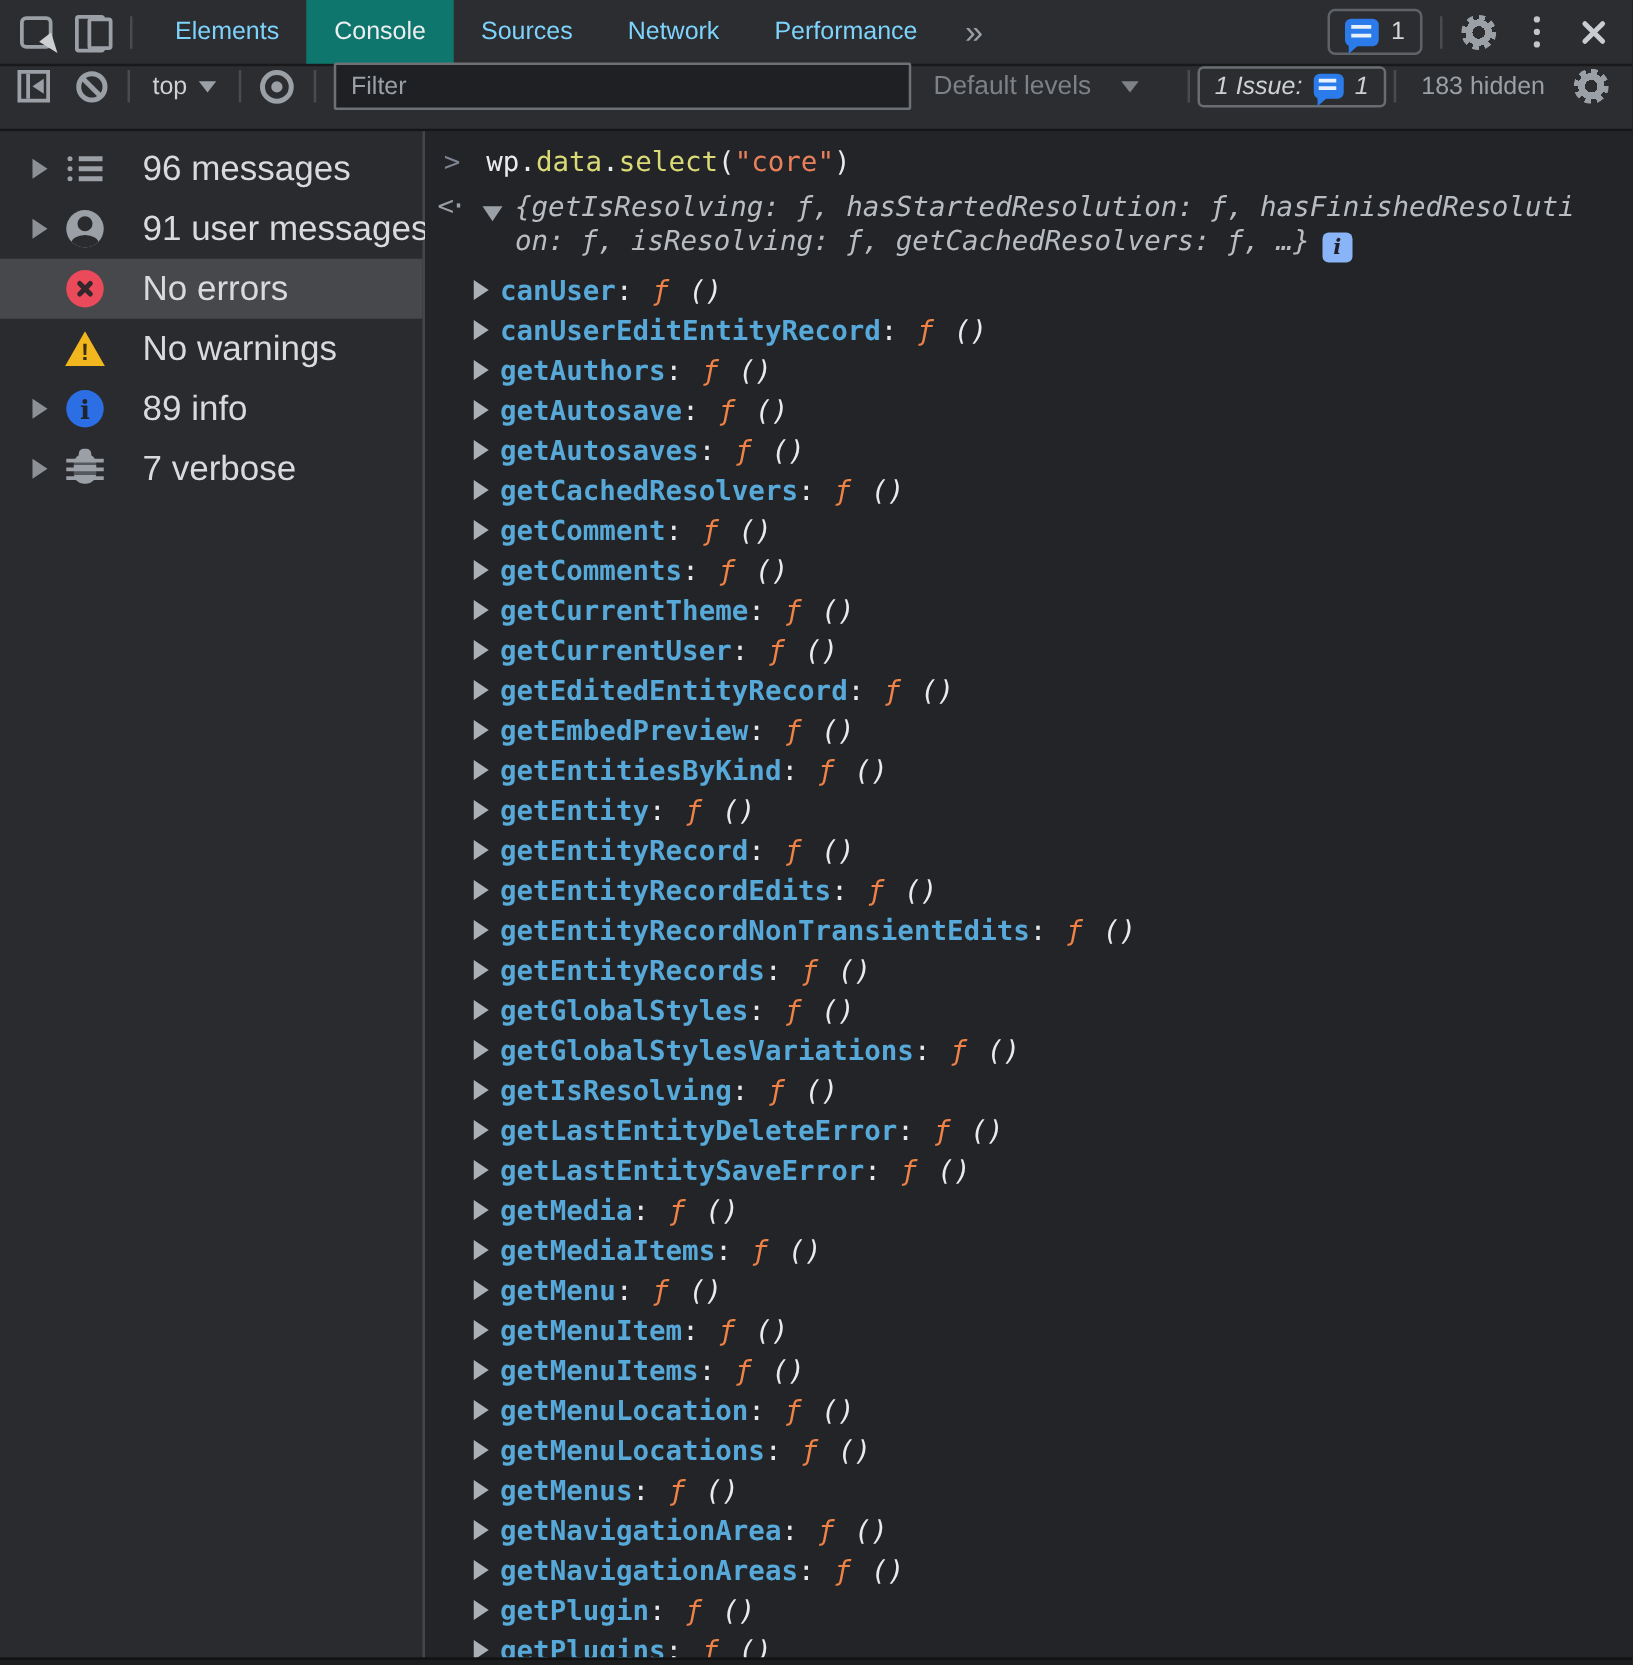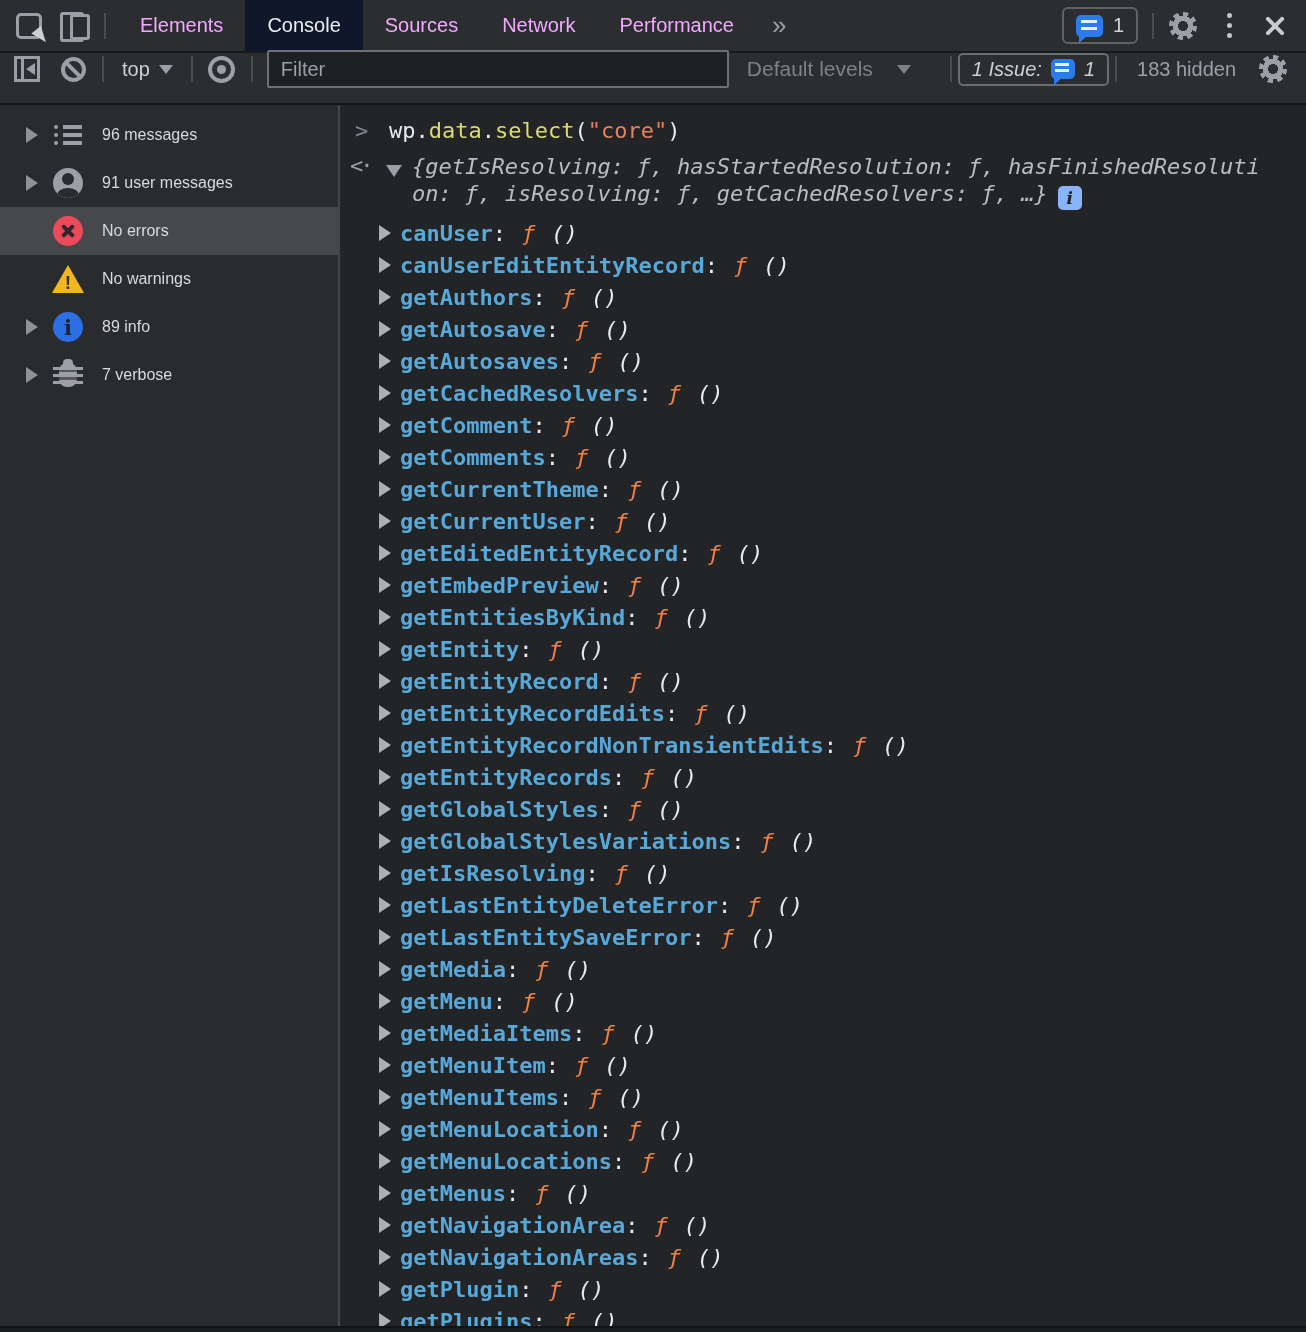--- a/index.html
+++ b/index.html
@@ -11,22 +11,22 @@
   }
 
   
   .tabbar {
     height:53px; background:#2c2d30; display:flex; align-items:stretch;
     border-bottom:2px solid #18191b;
   }
   .icon-btn { display:flex; align-items:center; justify-content:center; width:46px; cursor:pointer; position:relative; }
   .vsep { width:2px; height:26px; background:#4a4b4e; align-self:center; margin:0 6px; }
   .tabs { display:flex; align-items:stretch; margin-left:6px; }
-  .tab { display:flex; align-items:center; padding:0 22px; color:#f0abfc; font-size:20px; cursor:pointer; }
-  .tab.active { background:#0f172a; color:#eceeef; }
+  .tab { display:flex; align-items:center; padding:0 22px; color:#7dd3fc; font-size:20px; cursor:pointer; }
+  .tab.active { background:#0f766e; color:#eceeef; }
   .more-tabs { display:flex; align-items:center; color:#9aa0a6; font-size:26px; padding:0 16px; cursor:pointer; }
   .tabbar-right { margin-left:auto; display:flex; align-items:center; padding-right:8px; }
 
   .badge-box {
     display:flex; align-items:center; gap:10px; border:2px solid #5f6368; border-radius:6px;
     padding:5px 12px; margin-right:8px; cursor:pointer;
   }
   .bubble { position:relative; width:27px; height:22px; background:#2b7cea; border-radius:5px; }
   .bubble::before {
     content:""; position:absolute; left:5px; top:5px; width:16px; height:3px; background:#e8f0fe;
@@ -97,21 +97,21 @@
   .flex-grow { flex:1; }
 
   
   .bodyrow { display:flex; height:1225px; }
   .sidebar { width:340px; background:#2a2b2e; border-right:2px solid #454649; padding-top:6px; flex:none; }
   .srow { height:48px; display:flex; align-items:center; cursor:pointer; }
   .srow.selected { background:#47484b; }
   .arrow-col { width:36px; margin-left:14px; display:flex; justify-content:center; flex:none; }
   .exp-tri { width:0; height:0; border-left:12px solid #8d9196; border-top:8px solid transparent; border-bottom:8px solid transparent; }
   .icon-col { width:36px; display:flex; justify-content:center; align-items:center; flex:none; }
-  .slabel { color:#d8dadc; font-size:16px; margin-left:16px; white-space:nowrap; }
+  .slabel { color:#d8dadc; font-size:28px; margin-left:28px; white-space:nowrap; }
 
   
   .list-icon { position:relative; width:28px; height:22px; }
   .list-icon::before { content:""; position:absolute; left:0; top:1px; width:4px; height:4px; border-radius:50%;
     background:#9aa0a6; box-shadow:0 8px 0 #9aa0a6, 0 16px 0 #9aa0a6; }
   .list-icon::after { content:""; position:absolute; left:9px; top:1px; width:19px; height:4px;
     background:#9aa0a6; box-shadow:0 8px 0 #9aa0a6, 0 16px 0 #9aa0a6; }
   .user-icon { position:relative; width:30px; height:30px; border-radius:50%; background:#9aa0a6; overflow:hidden; }
   .user-icon::before { content:""; position:absolute; left:9px; top:5px; width:12px; height:12px; border-radius:50%; background:#2a2b2e; }
   .user-icon::after { content:""; position:absolute; left:4px; top:20px; width:22px; height:14px; border-radius:50% 50% 0 0; background:#2a2b2e; }
@@ -316,22 +316,22 @@
           <div class="fn-row"><span class="fn-tri"></span><span class="fn-name">getEntityRecord</span><span class="fn-colon">:</span><span class="fn-f">ƒ</span><span class="fn-args">()</span></div>
           <div class="fn-row"><span class="fn-tri"></span><span class="fn-name">getEntityRecordEdits</span><span class="fn-colon">:</span><span class="fn-f">ƒ</span><span class="fn-args">()</span></div>
           <div class="fn-row"><span class="fn-tri"></span><span class="fn-name">getEntityRecordNonTransientEdits</span><span class="fn-colon">:</span><span class="fn-f">ƒ</span><span class="fn-args">()</span></div>
           <div class="fn-row"><span class="fn-tri"></span><span class="fn-name">getEntityRecords</span><span class="fn-colon">:</span><span class="fn-f">ƒ</span><span class="fn-args">()</span></div>
           <div class="fn-row"><span class="fn-tri"></span><span class="fn-name">getGlobalStyles</span><span class="fn-colon">:</span><span class="fn-f">ƒ</span><span class="fn-args">()</span></div>
           <div class="fn-row"><span class="fn-tri"></span><span class="fn-name">getGlobalStylesVariations</span><span class="fn-colon">:</span><span class="fn-f">ƒ</span><span class="fn-args">()</span></div>
           <div class="fn-row"><span class="fn-tri"></span><span class="fn-name">getIsResolving</span><span class="fn-colon">:</span><span class="fn-f">ƒ</span><span class="fn-args">()</span></div>
           <div class="fn-row"><span class="fn-tri"></span><span class="fn-name">getLastEntityDeleteError</span><span class="fn-colon">:</span><span class="fn-f">ƒ</span><span class="fn-args">()</span></div>
           <div class="fn-row"><span class="fn-tri"></span><span class="fn-name">getLastEntitySaveError</span><span class="fn-colon">:</span><span class="fn-f">ƒ</span><span class="fn-args">()</span></div>
           <div class="fn-row"><span class="fn-tri"></span><span class="fn-name">getMedia</span><span class="fn-colon">:</span><span class="fn-f">ƒ</span><span class="fn-args">()</span></div>
+          <div class="fn-row"><span class="fn-tri"></span><span class="fn-name">getMediaItems</span><span class="fn-colon">:</span><span class="fn-f">ƒ</span><span class="fn-args">()</span></div>
           <div class="fn-row"><span class="fn-tri"></span><span class="fn-name">getMenu</span><span class="fn-colon">:</span><span class="fn-f">ƒ</span><span class="fn-args">()</span></div>
-          <div class="fn-row"><span class="fn-tri"></span><span class="fn-name">getMediaItems</span><span class="fn-colon">:</span><span class="fn-f">ƒ</span><span class="fn-args">()</span></div>
           <div class="fn-row"><span class="fn-tri"></span><span class="fn-name">getMenuItem</span><span class="fn-colon">:</span><span class="fn-f">ƒ</span><span class="fn-args">()</span></div>
           <div class="fn-row"><span class="fn-tri"></span><span class="fn-name">getMenuItems</span><span class="fn-colon">:</span><span class="fn-f">ƒ</span><span class="fn-args">()</span></div>
           <div class="fn-row"><span class="fn-tri"></span><span class="fn-name">getMenuLocation</span><span class="fn-colon">:</span><span class="fn-f">ƒ</span><span class="fn-args">()</span></div>
           <div class="fn-row"><span class="fn-tri"></span><span class="fn-name">getMenuLocations</span><span class="fn-colon">:</span><span class="fn-f">ƒ</span><span class="fn-args">()</span></div>
           <div class="fn-row"><span class="fn-tri"></span><span class="fn-name">getMenus</span><span class="fn-colon">:</span><span class="fn-f">ƒ</span><span class="fn-args">()</span></div>
           <div class="fn-row"><span class="fn-tri"></span><span class="fn-name">getNavigationArea</span><span class="fn-colon">:</span><span class="fn-f">ƒ</span><span class="fn-args">()</span></div>
           <div class="fn-row"><span class="fn-tri"></span><span class="fn-name">getNavigationAreas</span><span class="fn-colon">:</span><span class="fn-f">ƒ</span><span class="fn-args">()</span></div>
           <div class="fn-row"><span class="fn-tri"></span><span class="fn-name">getPlugin</span><span class="fn-colon">:</span><span class="fn-f">ƒ</span><span class="fn-args">()</span></div>
           <div class="fn-row"><span class="fn-tri"></span><span class="fn-name">getPlugins</span><span class="fn-colon">:</span><span class="fn-f">ƒ</span><span class="fn-args">()</span></div>
         </div>

